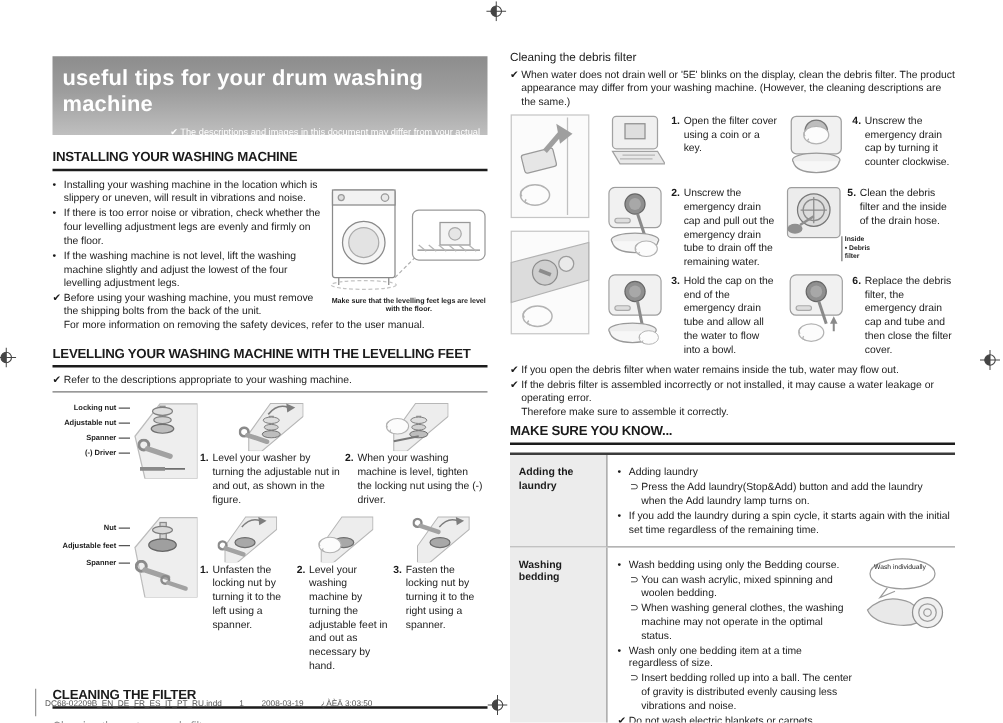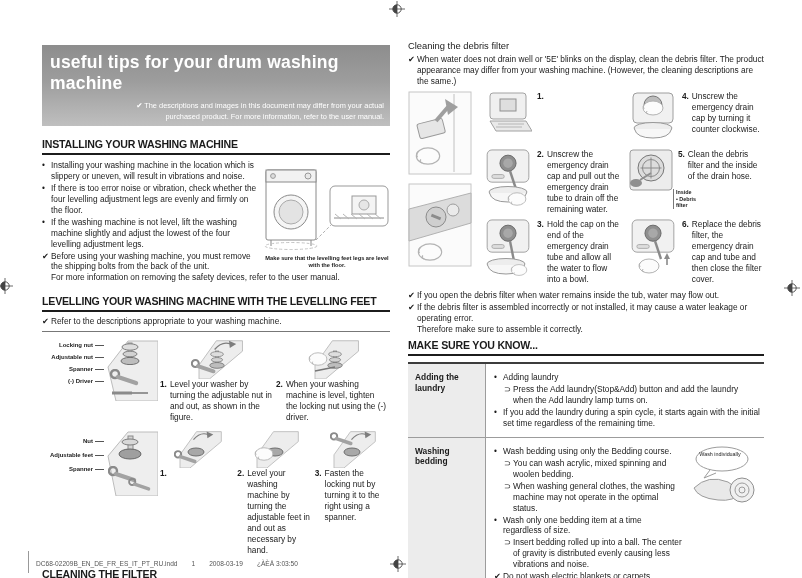--- a/index.html
+++ b/index.html
@@ -2,21 +2,21 @@
 <html><head>
 <meta charset="utf-8">
 <style>
   html,body{margin:0;padding:0;}
   body{width:802px;height:578px;background:#fff;position:relative;overflow:hidden;
        font-family:"Liberation Sans", sans-serif;color:#1b1b1b;}
   .col-left{position:absolute;left:42px;top:45px;width:348px;}
   .col-right{position:absolute;left:408px;top:40px;width:356px;}
 
   
-  .banner{height:81px;background:linear-gradient(180deg,#8d8d8d 0%,#9d9d9d 45%,#bfbfbf 100%);color:#fff;}
+  .banner{height:63px;background:linear-gradient(180deg,#8d8d8d 0%,#9d9d9d 45%,#bfbfbf 100%);color:#fff;}
   .banner-title{font-size:17.5px;font-weight:bold;padding:7px 0 0 8px;letter-spacing:.2px;}
   .banner-note{font-size:7.4px;line-height:1.5;text-align:right;padding:6px 6px 0 74px;}
 
   
   .sec-h{font-size:10.6px;font-weight:bold;letter-spacing:-.2px;border-bottom:2px solid #1c1c1c;
          padding-bottom:3px;margin-top:12px;white-space:nowrap;}
   .sub-h{font-size:9.4px;font-weight:normal;margin-top:8px;}
 
   .small{font-size:8.3px;line-height:1.32;}
   .tiny{font-size:5.7px;font-weight:bold;line-height:1.3;}
@@ -229,20 +229,21 @@
     </div>
     <div class="lev-step" style="width:78px">
       <svg width="50" height="38" viewBox="0 0 50 38">
         <use href="#s-corner" x="4" y="0" width="46" height="38"></use>
         <ellipse cx="24" cy="22" rx="8" ry="4" fill="#a8a8a8" stroke="#6d6d6d"></ellipse>
         <use href="#s-spanner" x="2" y="20" width="24" height="15"></use>
         <use href="#s-arrow" x="20" y="0" width="22" height="12"></use>
       </svg>
       <div class="nstep small">
           <span class="n">1.</span>
+          <span>Unfasten the locking nut by turning it to the left using a spanner.</span>
         </div>
     </div>
     <div class="lev-step" style="width:80px">
       <svg width="50" height="38" viewBox="0 0 50 38">
         <use href="#s-corner" x="4" y="0" width="46" height="38"></use>
         <ellipse cx="26" cy="22" rx="8" ry="4" fill="#a8a8a8" stroke="#6d6d6d"></ellipse>
         <use href="#s-hand" x="4" y="16" width="22" height="16"></use>
       </svg>
       <div class="nstep small">
           <span class="n">2.</span>
@@ -299,20 +300,21 @@
     <div class="dcol" style="width:148px;padding-left:6px">
       <div class="drow" style="min-height:58px">
         <svg class="dimg" width="48" height="44" viewBox="0 0 48 44">
           <rect x="6" y="2" width="36" height="26" rx="3" fill="#f0f0f0" stroke="#a2a2a2"></rect>
           <rect x="16" y="8" width="16" height="12" fill="#dedede" stroke="#8f8f8f"></rect>
           <polygon points="6,30 42,30 48,40 12,40" fill="#e9e9e9" stroke="#a2a2a2"></polygon>
           <path d="M14 33 h26 M12 36 h26" stroke="#b5b5b5"></path>
         </svg>
         <div class="nstep small" style="width:86px">
             <span class="n">1.</span>
+            <span>Open the filter cover using a coin or a key.</span>
           </div>
       </div>
       <div class="drow" style="min-height:70px">
         <svg class="dimg" width="48" height="58" viewBox="0 0 48 58">
           <use href="#s-panel" x="2" y="0" width="44" height="36"></use>
           <line x1="26" y1="22" x2="32" y2="40" stroke="#8a8a8a" stroke-width="2.4"></line>
           <use href="#s-bowl" x="4" y="36" width="40" height="20"></use>
           <use href="#s-hand" x="22" y="42" width="22" height="16"></use>
         </svg>
         <div class="nstep small" style="width:86px">

